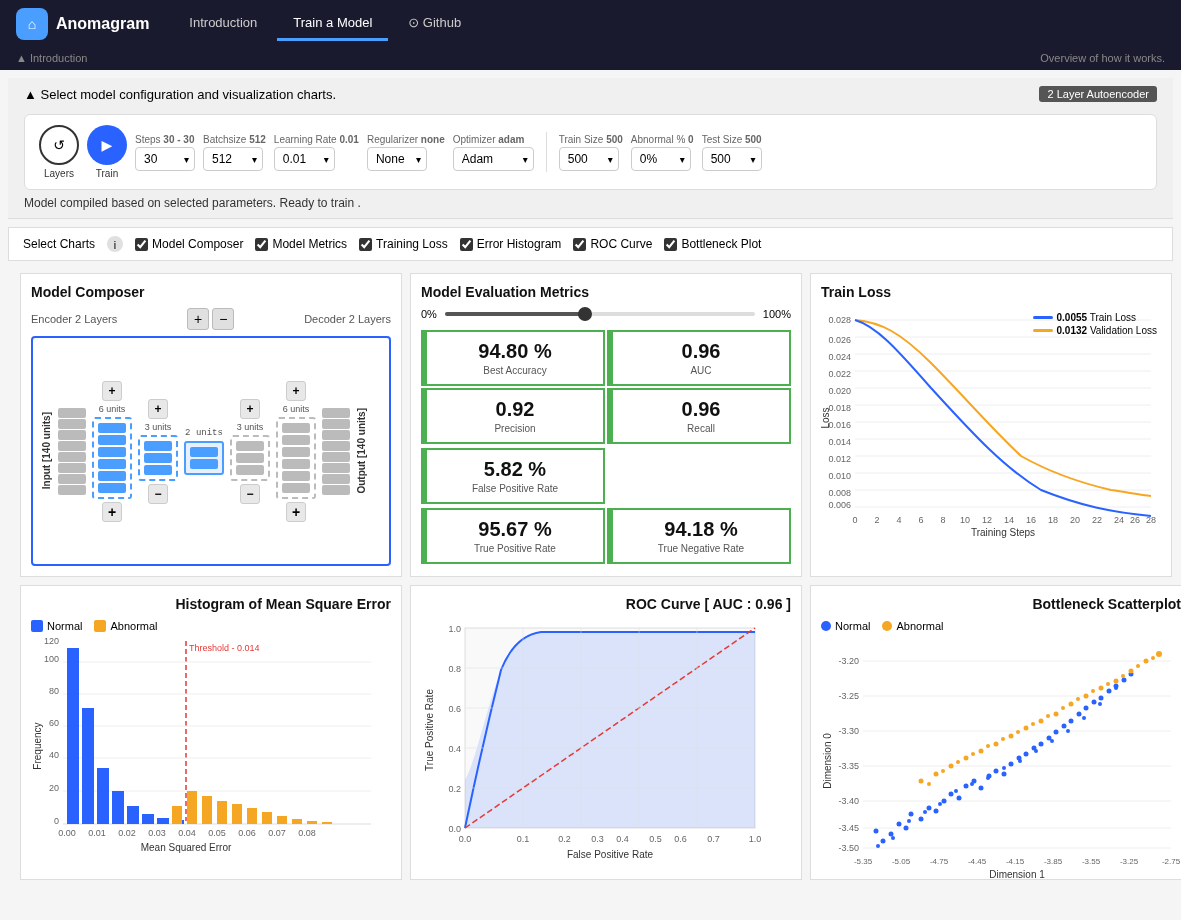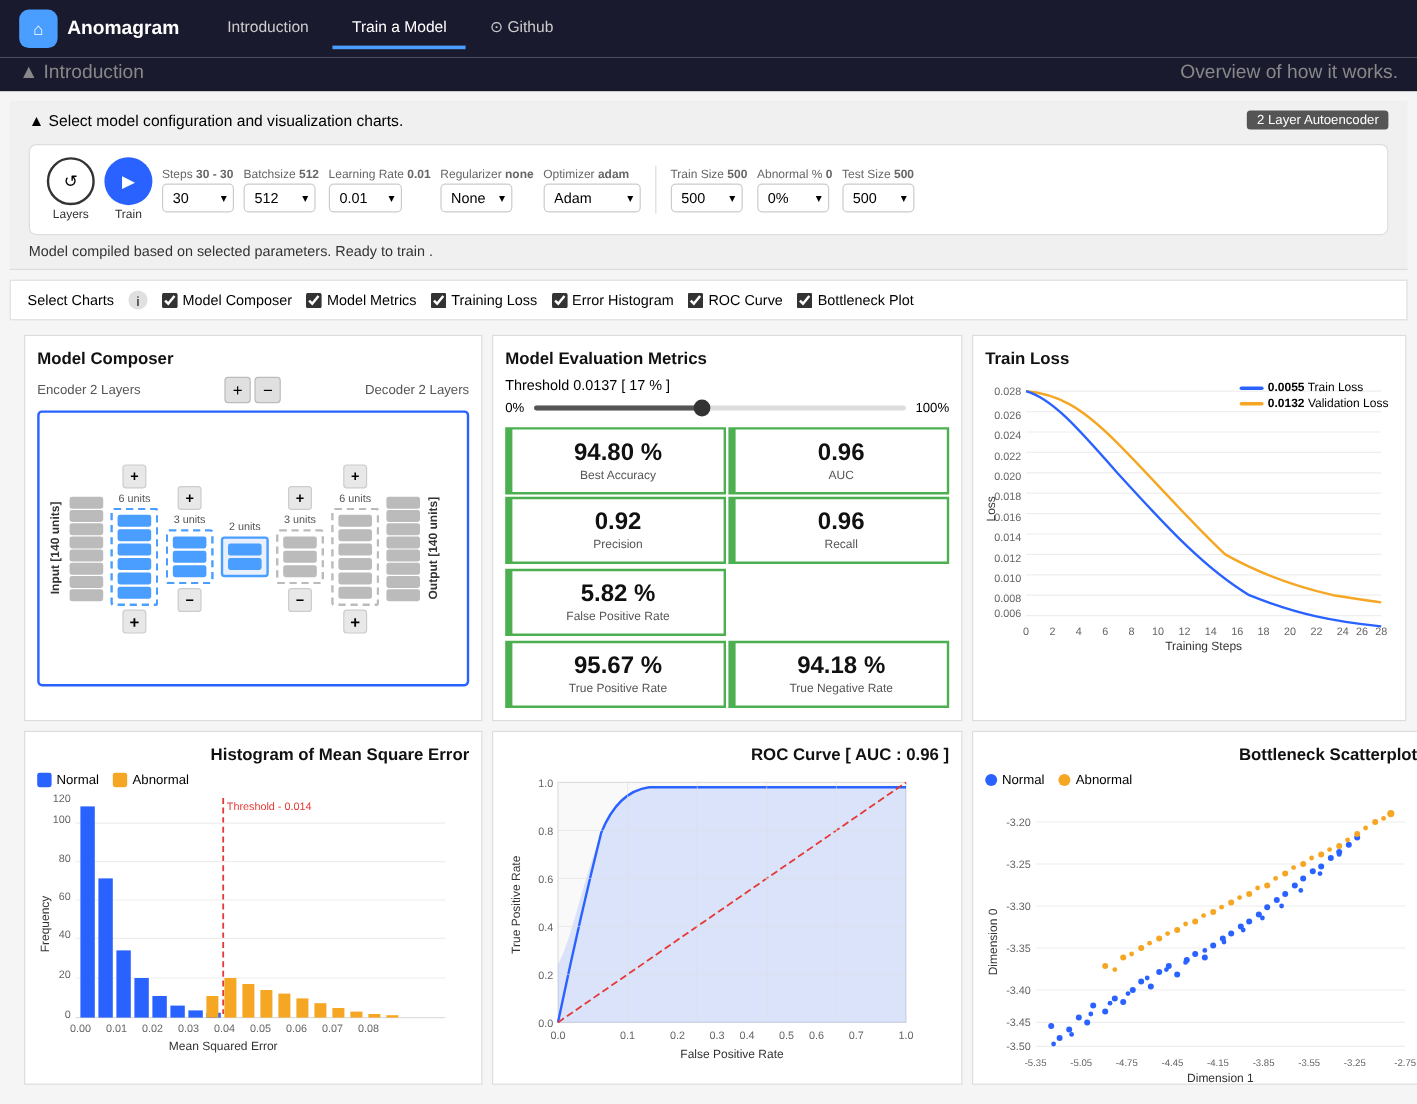--- a/index.html
+++ b/index.html
@@ -7,21 +7,21 @@
     
     
     .navbar { background: #1a1a2e; display: flex; align-items: center; padding: 0 16px; height: 48px; }
     .navbar-logo { width: 32px; height: 32px; background: #4a9eff; border-radius: 8px; display: flex; align-items: center; justify-content: center; color: white; font-size: 14px; margin-right: 8px; }
     .navbar-brand { color: white; font-weight: bold; font-size: 16px; margin-right: 24px; }
     .navbar-links { display: flex; gap: 4px; flex: 1; }
     .nav-link { color: #ccc; padding: 8px 16px; text-decoration: none; font-size: 13px; cursor: pointer; border-bottom: 3px solid transparent; }
     .nav-link.active { color: white; border-bottom: 3px solid #4a9eff; }
     
     
-    .breadcrumb-bar { background: #1a1a2e; color: #888; font-size: 16px; padding: 4px 16px 6px; display: flex; justify-content: space-between; }
+    .breadcrumb-bar { background: #1a1a2e; color: #888; font-size: 11px; padding: 4px 16px 6px; display: flex; justify-content: space-between; }
     
     
     .config-bar { background: #f0f0f0; padding: 8px 16px; border-bottom: 1px solid #ddd; }
     .config-title { font-size: 13px; font-weight: 500; margin-bottom: 12px; display: flex; justify-content: space-between; align-items: flex-end; }
     .config-badge { background: #555; color: white; font-size: 11px; padding: 2px 8px; border-radius: 3px; }
     
     
     .controls-row { display: flex; align-items: center; gap: 8px; background: white; padding: 10px 14px; border-radius: 6px; border: 1px solid #ddd; }
     .ctrl-group { display: flex; flex-direction: column; align-items: flex-start; gap: 2px; }
     .ctrl-label { font-size: 10px; color: #666; }
@@ -270,21 +270,21 @@
           <span style="font-size:9px;color:#555;">3 units</span>
           <div style="display:flex;flex-direction:column;gap:2px;border:2px dashed #4a9eff;padding:4px;border-radius:3px;">
             <div class="unit-block"></div>
             <div class="unit-block"></div>
             <div class="unit-block"></div>
           </div>
           <button class="add-btn">−</button>
         </div>
 
         <div style="display:flex;flex-direction:column;align-items:center;gap:3px;justify-content:center;">
-          <span style="font-size:9px;color:#555;">2 units</span>
+          <span style="font-size:9px;color:#555;font-family:Liberation Mono, monospace;">2 units</span>
           <div style="display:flex;flex-direction:column;gap:2px;border:2px solid #4a9eff;padding:4px;border-radius:3px;background:#e8f0fe;">
             <div class="unit-block"></div>
             <div class="unit-block"></div>
           </div>
         </div>
 
         <div style="display:flex;flex-direction:column;align-items:center;gap:3px;justify-content:center;">
           <button class="add-btn">+</button>
           <span style="font-size:9px;color:#555;">3 units</span>
           <div style="display:flex;flex-direction:column;gap:2px;border:2px dashed #bbb;padding:4px;border-radius:3px;">
@@ -324,21 +324,20 @@
 
         <div style="display:flex;align-items:center;">
           <span class="rotated-label">Output [140 units]</span>
         </div>
       </div>
     </div>
 
     <div class="panel">
       <div class="panel-title">Model Evaluation Metrics</div>
 
-      <div style="font-size:12px;margin-bottom:6px;">Threshold 0.0137 [ 17 % ]</div>
       <div style="display:flex;align-items:center;gap:8px;margin-bottom:10px;">
         <span style="font-size:11px;">0%</span>
         <div style="flex:1;height:4px;background:#ddd;border-radius:2px;position:relative;">
           <div style="width:45%;height:100%;background:#555;border-radius:2px;"></div>
           <div style="width:14px;height:14px;background:#333;border-radius:50%;position:absolute;top:-5px;left:43%;cursor:pointer;"></div>
         </div>
         <span style="font-size:11px;">100%</span>
       </div>
 
       <div class="metrics-grid">

